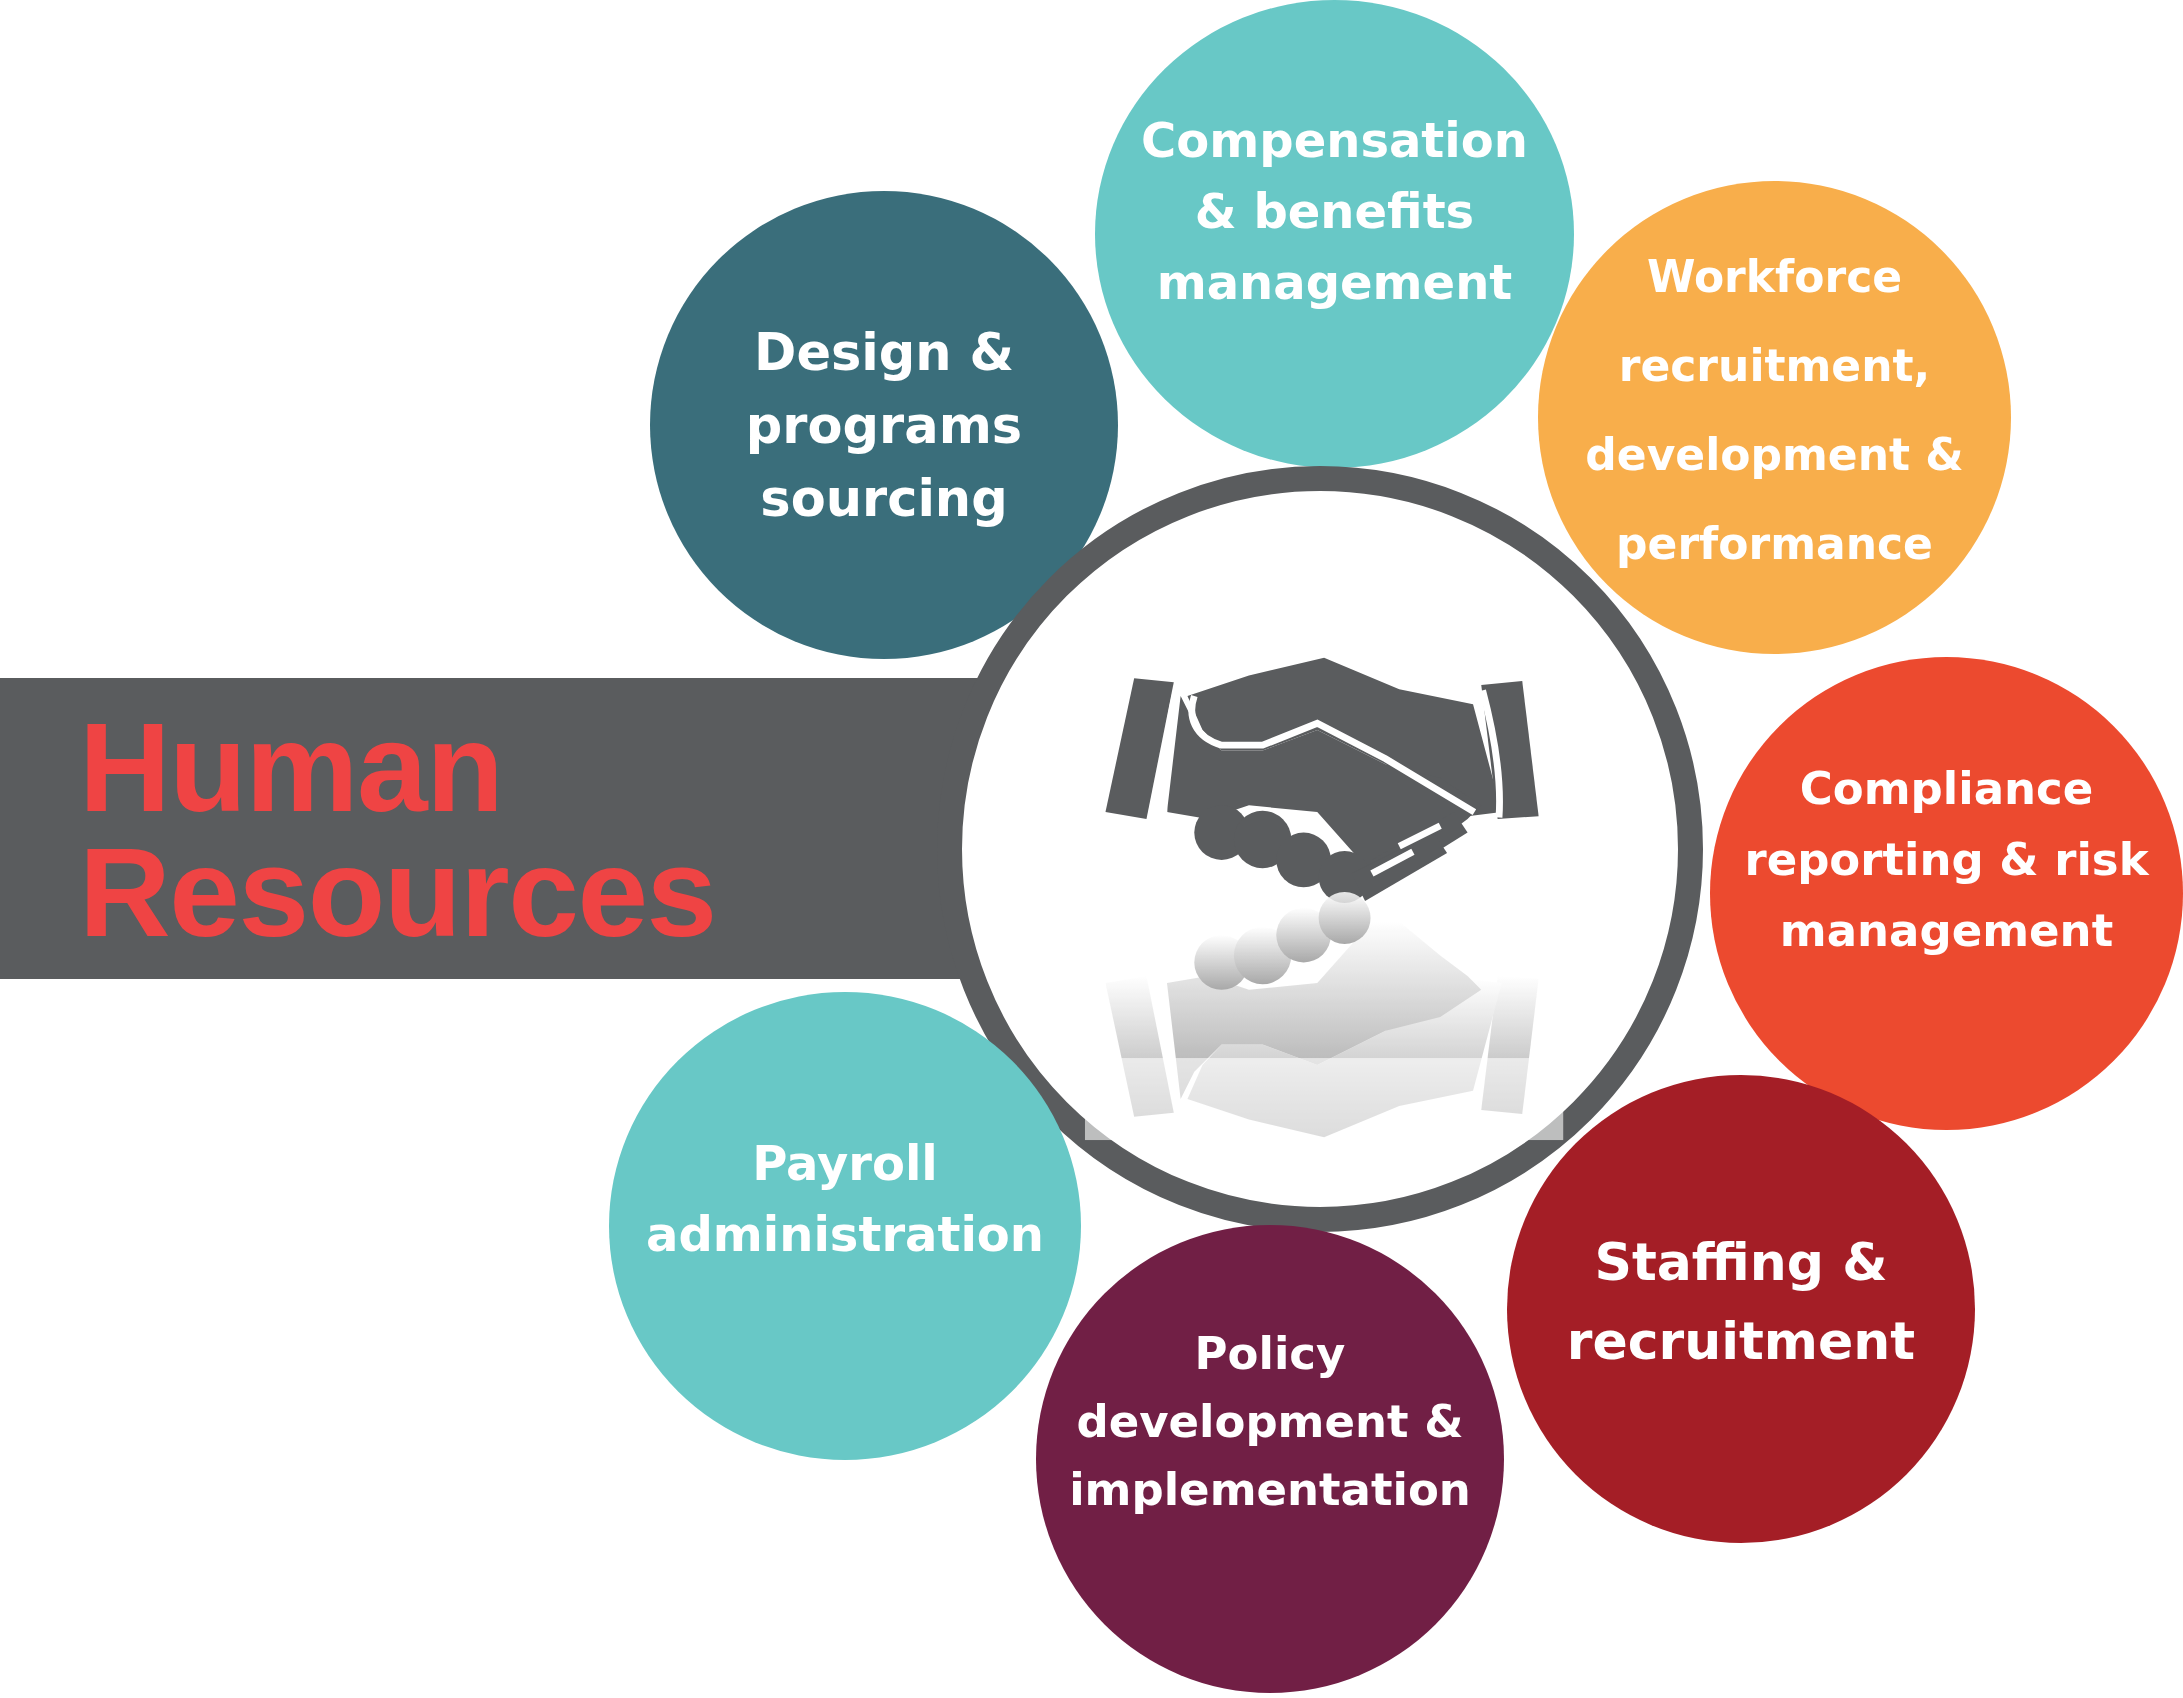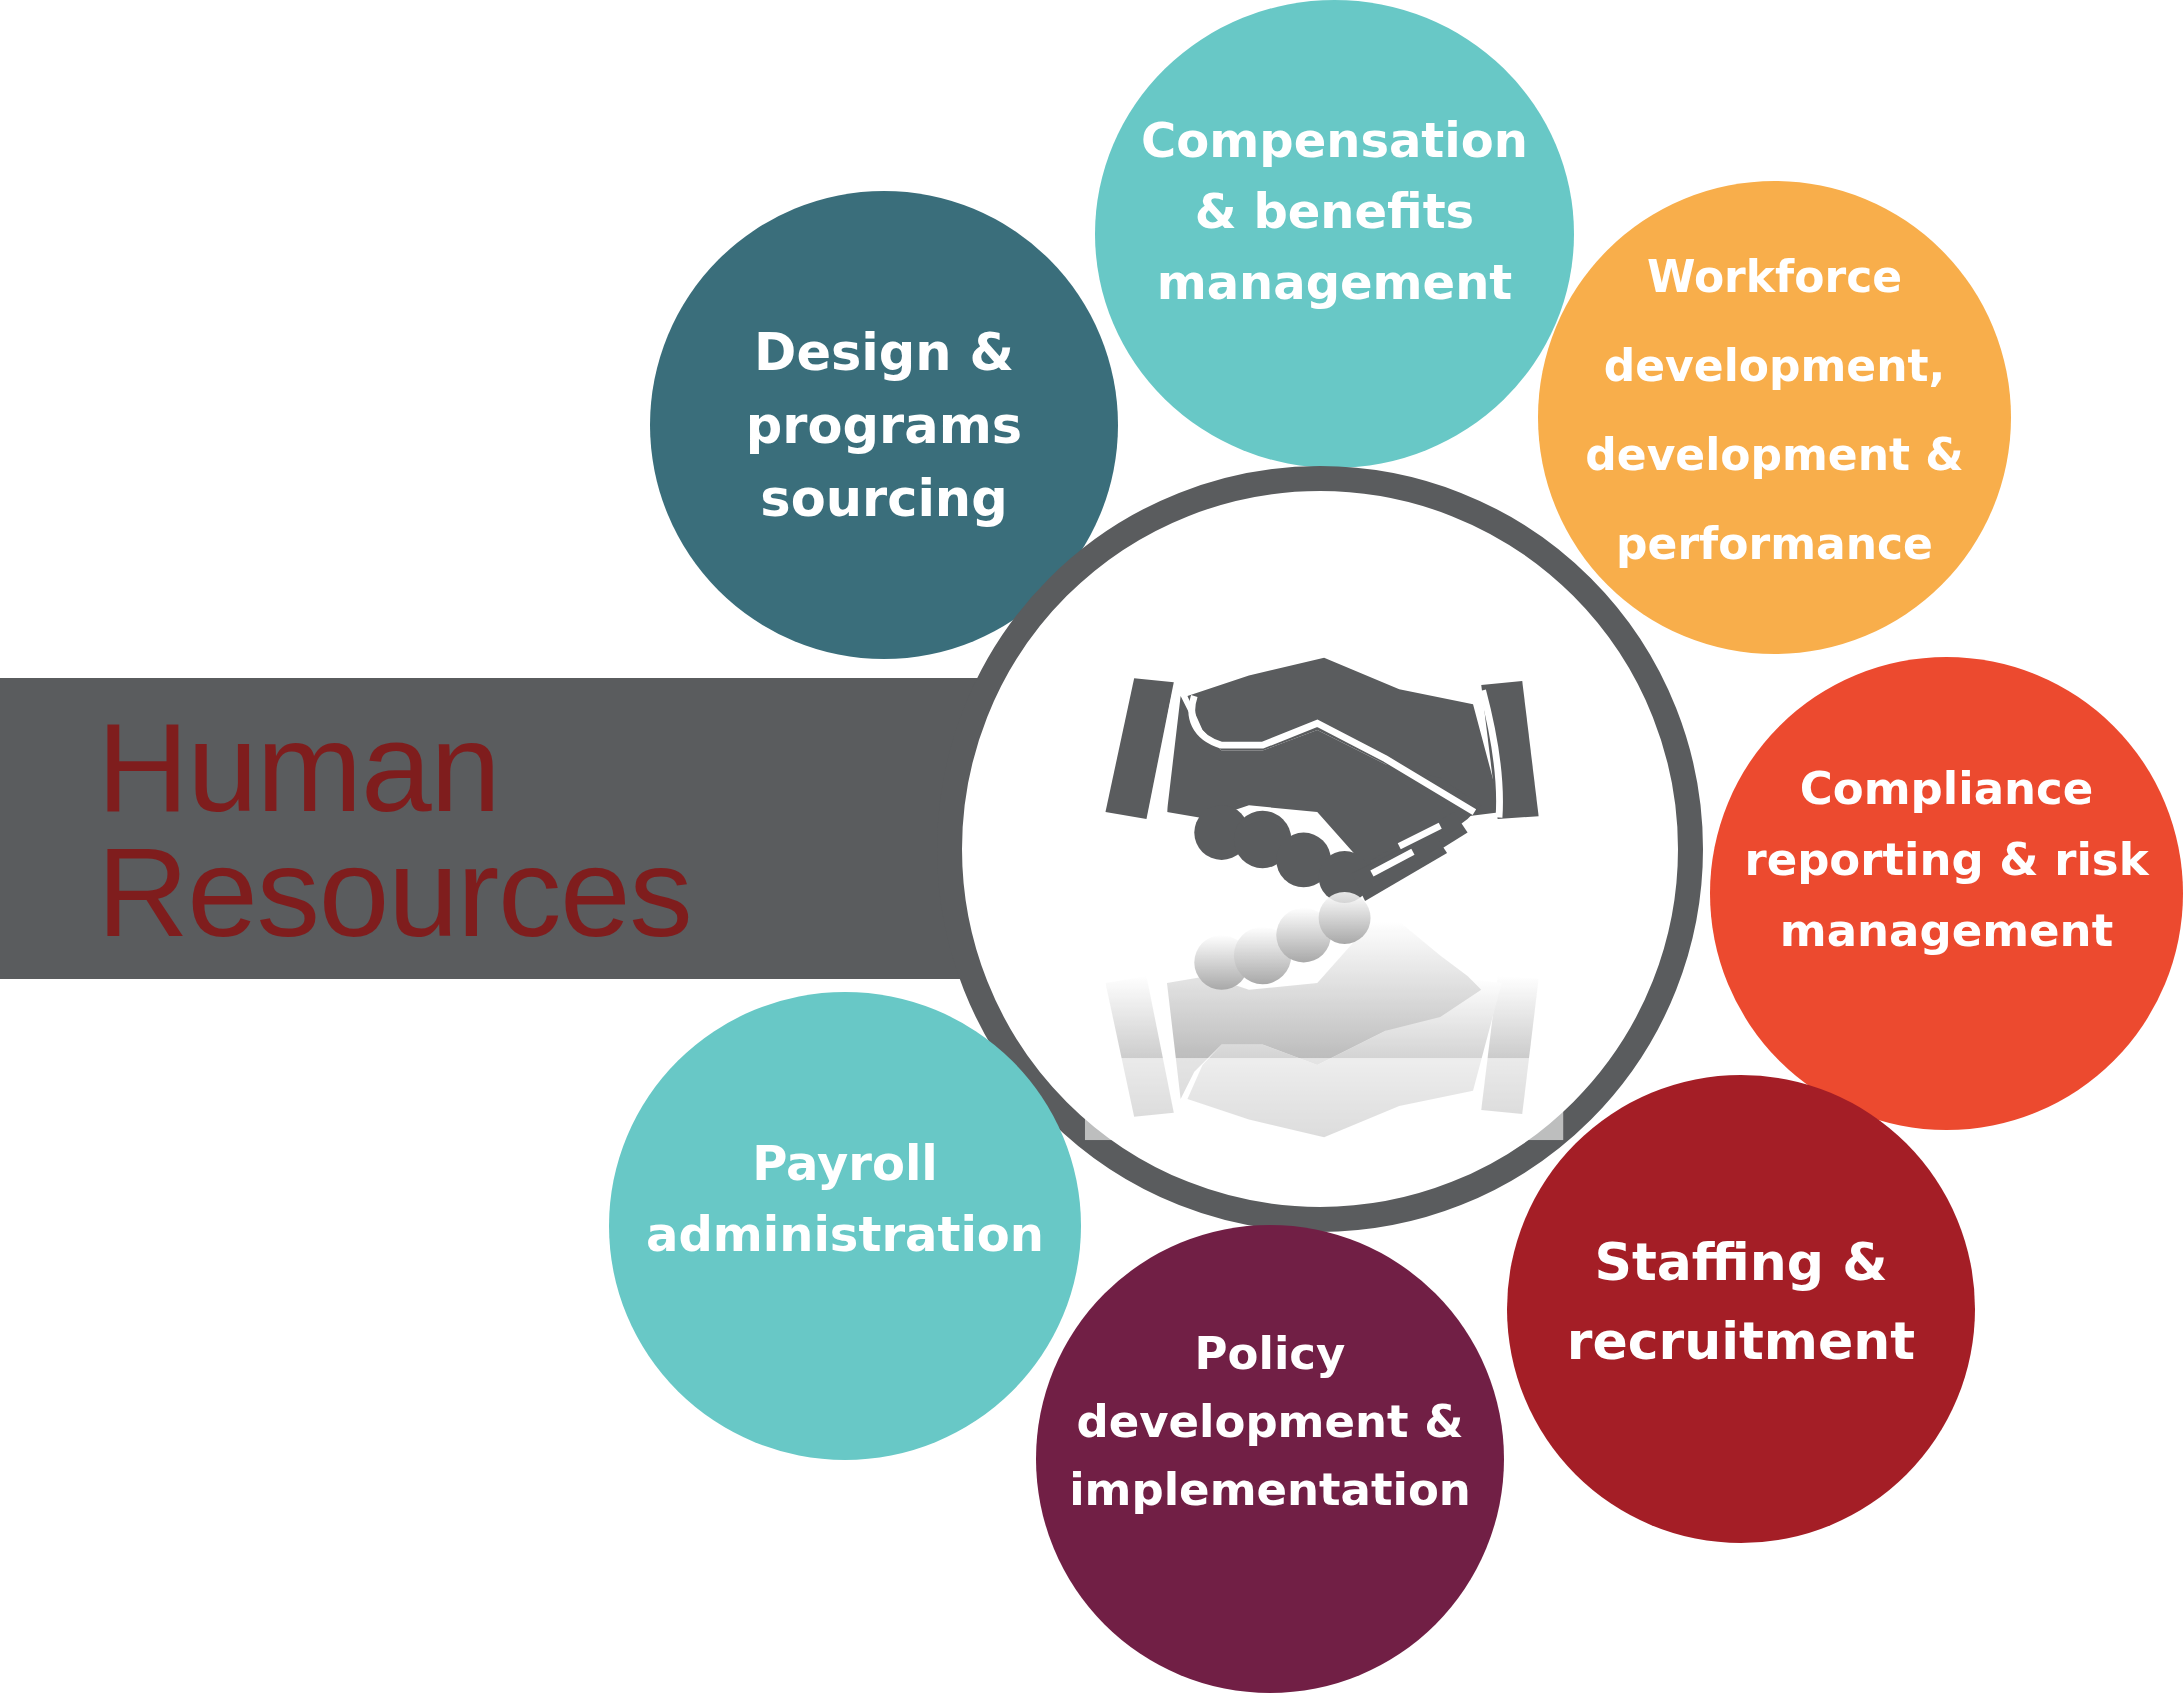--- a/index.html
+++ b/index.html
@@ -1,18 +1,18 @@
 <!DOCTYPE html>
 <html style="font-size:11px"><head>
   <meta charset="utf-8">
   <style>
     html, body { margin: 0; padding: 0; background: #ffffff; }
     body { width: 2183px; height: 1698px; position: relative; overflow: hidden; font-family: "DejaVu Sans", sans-serif; }
     .bar { position: absolute; left: 0; top: 678px; width: 1026px; height: 301px; background: #5a5c5e; }
-    .bar-title { position: absolute; left: 97px; top: 705px; color: #7f1d1d; font-family: "Liberation Sans", sans-serif; font-weight: normal; font-size: 127px; line-height: 125px; letter-spacing: -1.4px; }
+    .bar-title { position: absolute; left: 79px; top: 705px; color: #ef4444; font-family: "Liberation Sans", sans-serif; font-weight: bold; font-size: 127px; line-height: 125px; letter-spacing: -1.4px; }
     .bar-title span { display: block; }
     .bubble { position: absolute; border-radius: 50%; display: flex; align-items: center; justify-content: center; text-align: center; color: #ffffff; font-family: "DejaVu Sans", sans-serif; font-weight: bold; box-sizing: border-box; }
     .bubble .label { display: flex; flex-direction: column; align-items: center; }
     .bubble .line { display: block; white-space: nowrap; }
     .hub { position: absolute; left: 937px; top: 466px; width: 766px; height: 766px; border-radius: 50%; background: #ffffff; border: 25px solid #5a5c5e; box-sizing: border-box; }
     .hub svg { position: absolute; left: 0; top: 0; width: 100%; height: 100%; }
   </style>
 </head>
 <body>
 
@@ -34,21 +34,21 @@
   <div class="label" style="margin-top:-48px;">
     <span class="line">Compensation</span>
     <span class="line">&amp; benefits</span>
     <span class="line">management</span>
   </div>
 </div>
 
 <div class="bubble" style="left:1538px;top:181px;width:473px;height:473px;background:#f8ae4b;font-size:44px;line-height:68px;">
   <div class="label" style="margin-top:-13.7px;gap:21px;">
     <span class="line">Workforce</span>
-    <span class="line">development,</span>
+    <span class="line">recruitment,</span>
     <span class="line">development &amp;</span>
     <span class="line">performance</span>
   </div>
 </div>
 
 <div class="bubble" style="left:1710px;top:657px;width:473px;height:473px;background:#ec4a2f;font-size:45px;line-height:71px;">
   <div class="label" style="margin-top:-68px;">
     <span class="line">Compliance</span>
     <span class="line">reporting &amp; risk</span>
     <span class="line">management</span>

